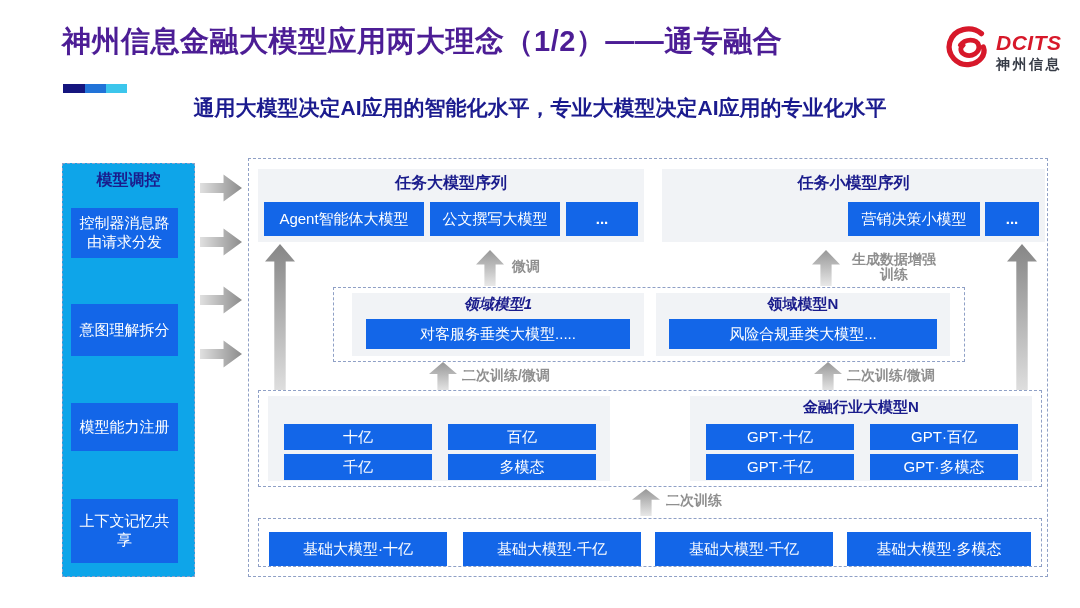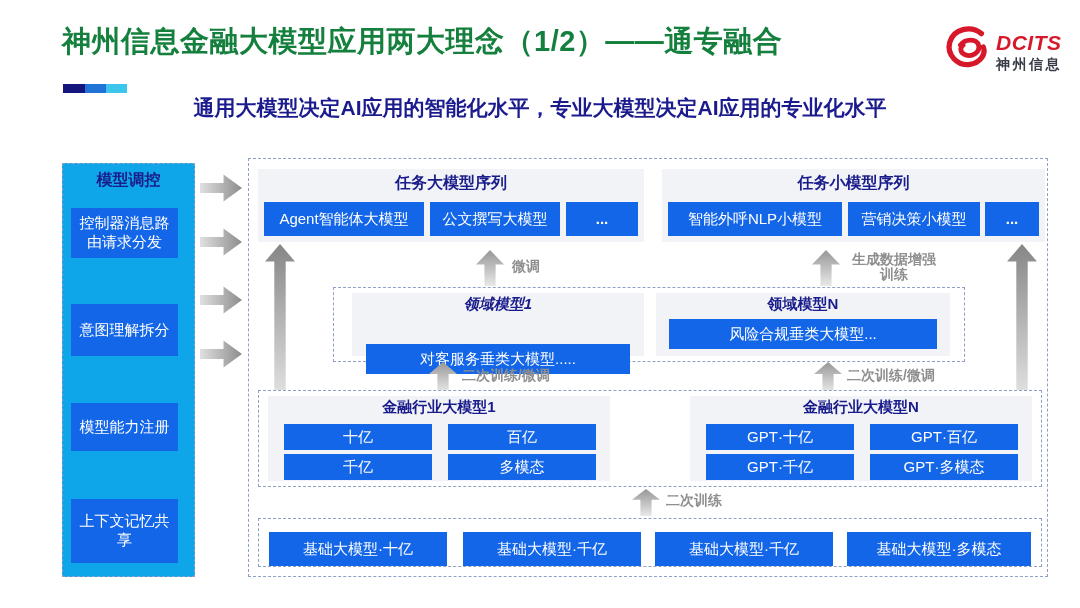--- a/index.html
+++ b/index.html
@@ -37,21 +37,21 @@
   .arrow-label{
     position:absolute;color:#8f8f8f;font-weight:bold;font-size:14px;line-height:15px;
   }
   .sb-btn{left:8px;width:107px;font-size:15px;padding:8px 2px;box-sizing:border-box;}
 </style>
 </head>
 <body>
 
 <div id="canvas">
 
-  <div class="abs" style="left:62px;top:22px;font-size:29px;font-weight:800;color:#15803d;letter-spacing:0.5px;">神州信息金融大模型应用两大理念（1/2）——通专融合</div>
+  <div class="abs" style="left:62px;top:22px;font-size:29px;font-weight:800;color:#4c1d95;letter-spacing:0.5px;">神州信息金融大模型应用两大理念（1/2）——通专融合</div>
 
   <div class="abs" style="left:63px;top:84px;height:9px;display:flex;">
     <span style="width:22px;background:#15157e;"></span>
     <span style="width:21px;background:#2173d8;"></span>
     <span style="width:21px;background:#3cc6ec;"></span>
   </div>
 
   <div class="abs" style="left:100px;top:94px;width:880px;text-align:center;font-size:21px;font-weight:bold;color:#1b1b8e;">通用大模型决定AI应用的智能化水平，专业大模型决定AI应用的专业化水平</div>
 
   <div class="abs" style="left:944px;top:24px;display:flex;">
@@ -87,56 +87,54 @@
 
   <div class="group" style="left:258px;top:169px;width:386px;height:73px;">
     <div class="box-title" style="top:4px;">任务大模型序列</div>
     <div class="btn" style="left:6px;top:33px;width:160px;height:34px;">Agent智能体大模型</div>
     <div class="btn" style="left:172px;top:33px;width:130px;height:34px;">公文撰写大模型</div>
     <div class="btn" style="left:308px;top:33px;width:72px;height:34px;font-weight:bold;">...</div>
   </div>
 
   <div class="group" style="left:662px;top:169px;width:383px;height:73px;">
     <div class="box-title" style="top:4px;">任务小模型序列</div>
-    <div class="btn" style="left:6px;top:33px;width:174px;height:34px;">智能外呼NLP小模型</div>
     <div class="btn" style="left:186px;top:33px;width:132px;height:34px;">营销决策小模型</div>
     <div class="btn" style="left:323px;top:33px;width:54px;height:34px;font-weight:bold;">...</div>
   </div>
 
   <div class="arrow-up" style="left:476px;top:250px;width:28px;height:36px;"></div>
   <div class="arrow-label" style="left:512px;top:259px;">微调</div>
 
   <div class="arrow-up" style="left:812px;top:250px;width:28px;height:36px;"></div>
   <div class="arrow-label" style="left:846px;top:252px;width:96px;text-align:center;">
     <div>生成数据增强</div>
     <div>训练</div>
   </div>
 
   <div class="abs dashed" style="left:333px;top:287px;width:632px;height:75px;background:#ffffff;"></div>
 
   <div class="group" style="left:352px;top:293px;width:292px;height:63px;">
     <div class="box-title" style="top:2px;font-size:15px;font-style:italic;">领域模型1</div>
-    <div class="btn" style="left:14px;top:26px;width:264px;height:30px;margin-top:25px;">对客服务垂类大模型.....</div>
+    <div class="btn" style="left:14px;top:26px;width:264px;height:30px;">对客服务垂类大模型.....</div>
   </div>
 
   <div class="group" style="left:656px;top:293px;width:294px;height:63px;">
     <div class="box-title" style="top:2px;font-size:15px;">领域模型N</div>
     <div class="btn" style="left:13px;top:26px;width:268px;height:30px;">风险合规垂类大模型...</div>
   </div>
 
   <div class="arrow-up" style="left:429px;top:362px;width:28px;height:30px;"></div>
   <div class="arrow-label" style="left:462px;top:368px;">二次训练/微调</div>
 
   <div class="arrow-up" style="left:814px;top:362px;width:28px;height:30px;"></div>
   <div class="arrow-label" style="left:847px;top:368px;">二次训练/微调</div>
 
   <div class="abs dashed" style="left:258px;top:390px;width:784px;height:97px;background:#ffffff;"></div>
 
   <div class="group" style="left:268px;top:396px;width:342px;height:85px;">
-    <div class="box-title" style="top:2px;font-size:15px;">金融行业大模型1</div>
     <div class="btn" style="left:16px;top:28px;width:148px;height:26px;">十亿</div>
     <div class="btn" style="left:180px;top:28px;width:148px;height:26px;">百亿</div>
     <div class="btn" style="left:16px;top:58px;width:148px;height:26px;">千亿</div>
     <div class="btn" style="left:180px;top:58px;width:148px;height:26px;">多模态</div>
   </div>
 
   <div class="group" style="left:690px;top:396px;width:342px;height:85px;">
     <div class="box-title" style="top:2px;font-size:15px;">金融行业大模型N</div>
     <div class="btn" style="left:16px;top:28px;width:148px;height:26px;">GPT·十亿</div>
     <div class="btn" style="left:180px;top:28px;width:148px;height:26px;">GPT·百亿</div>

